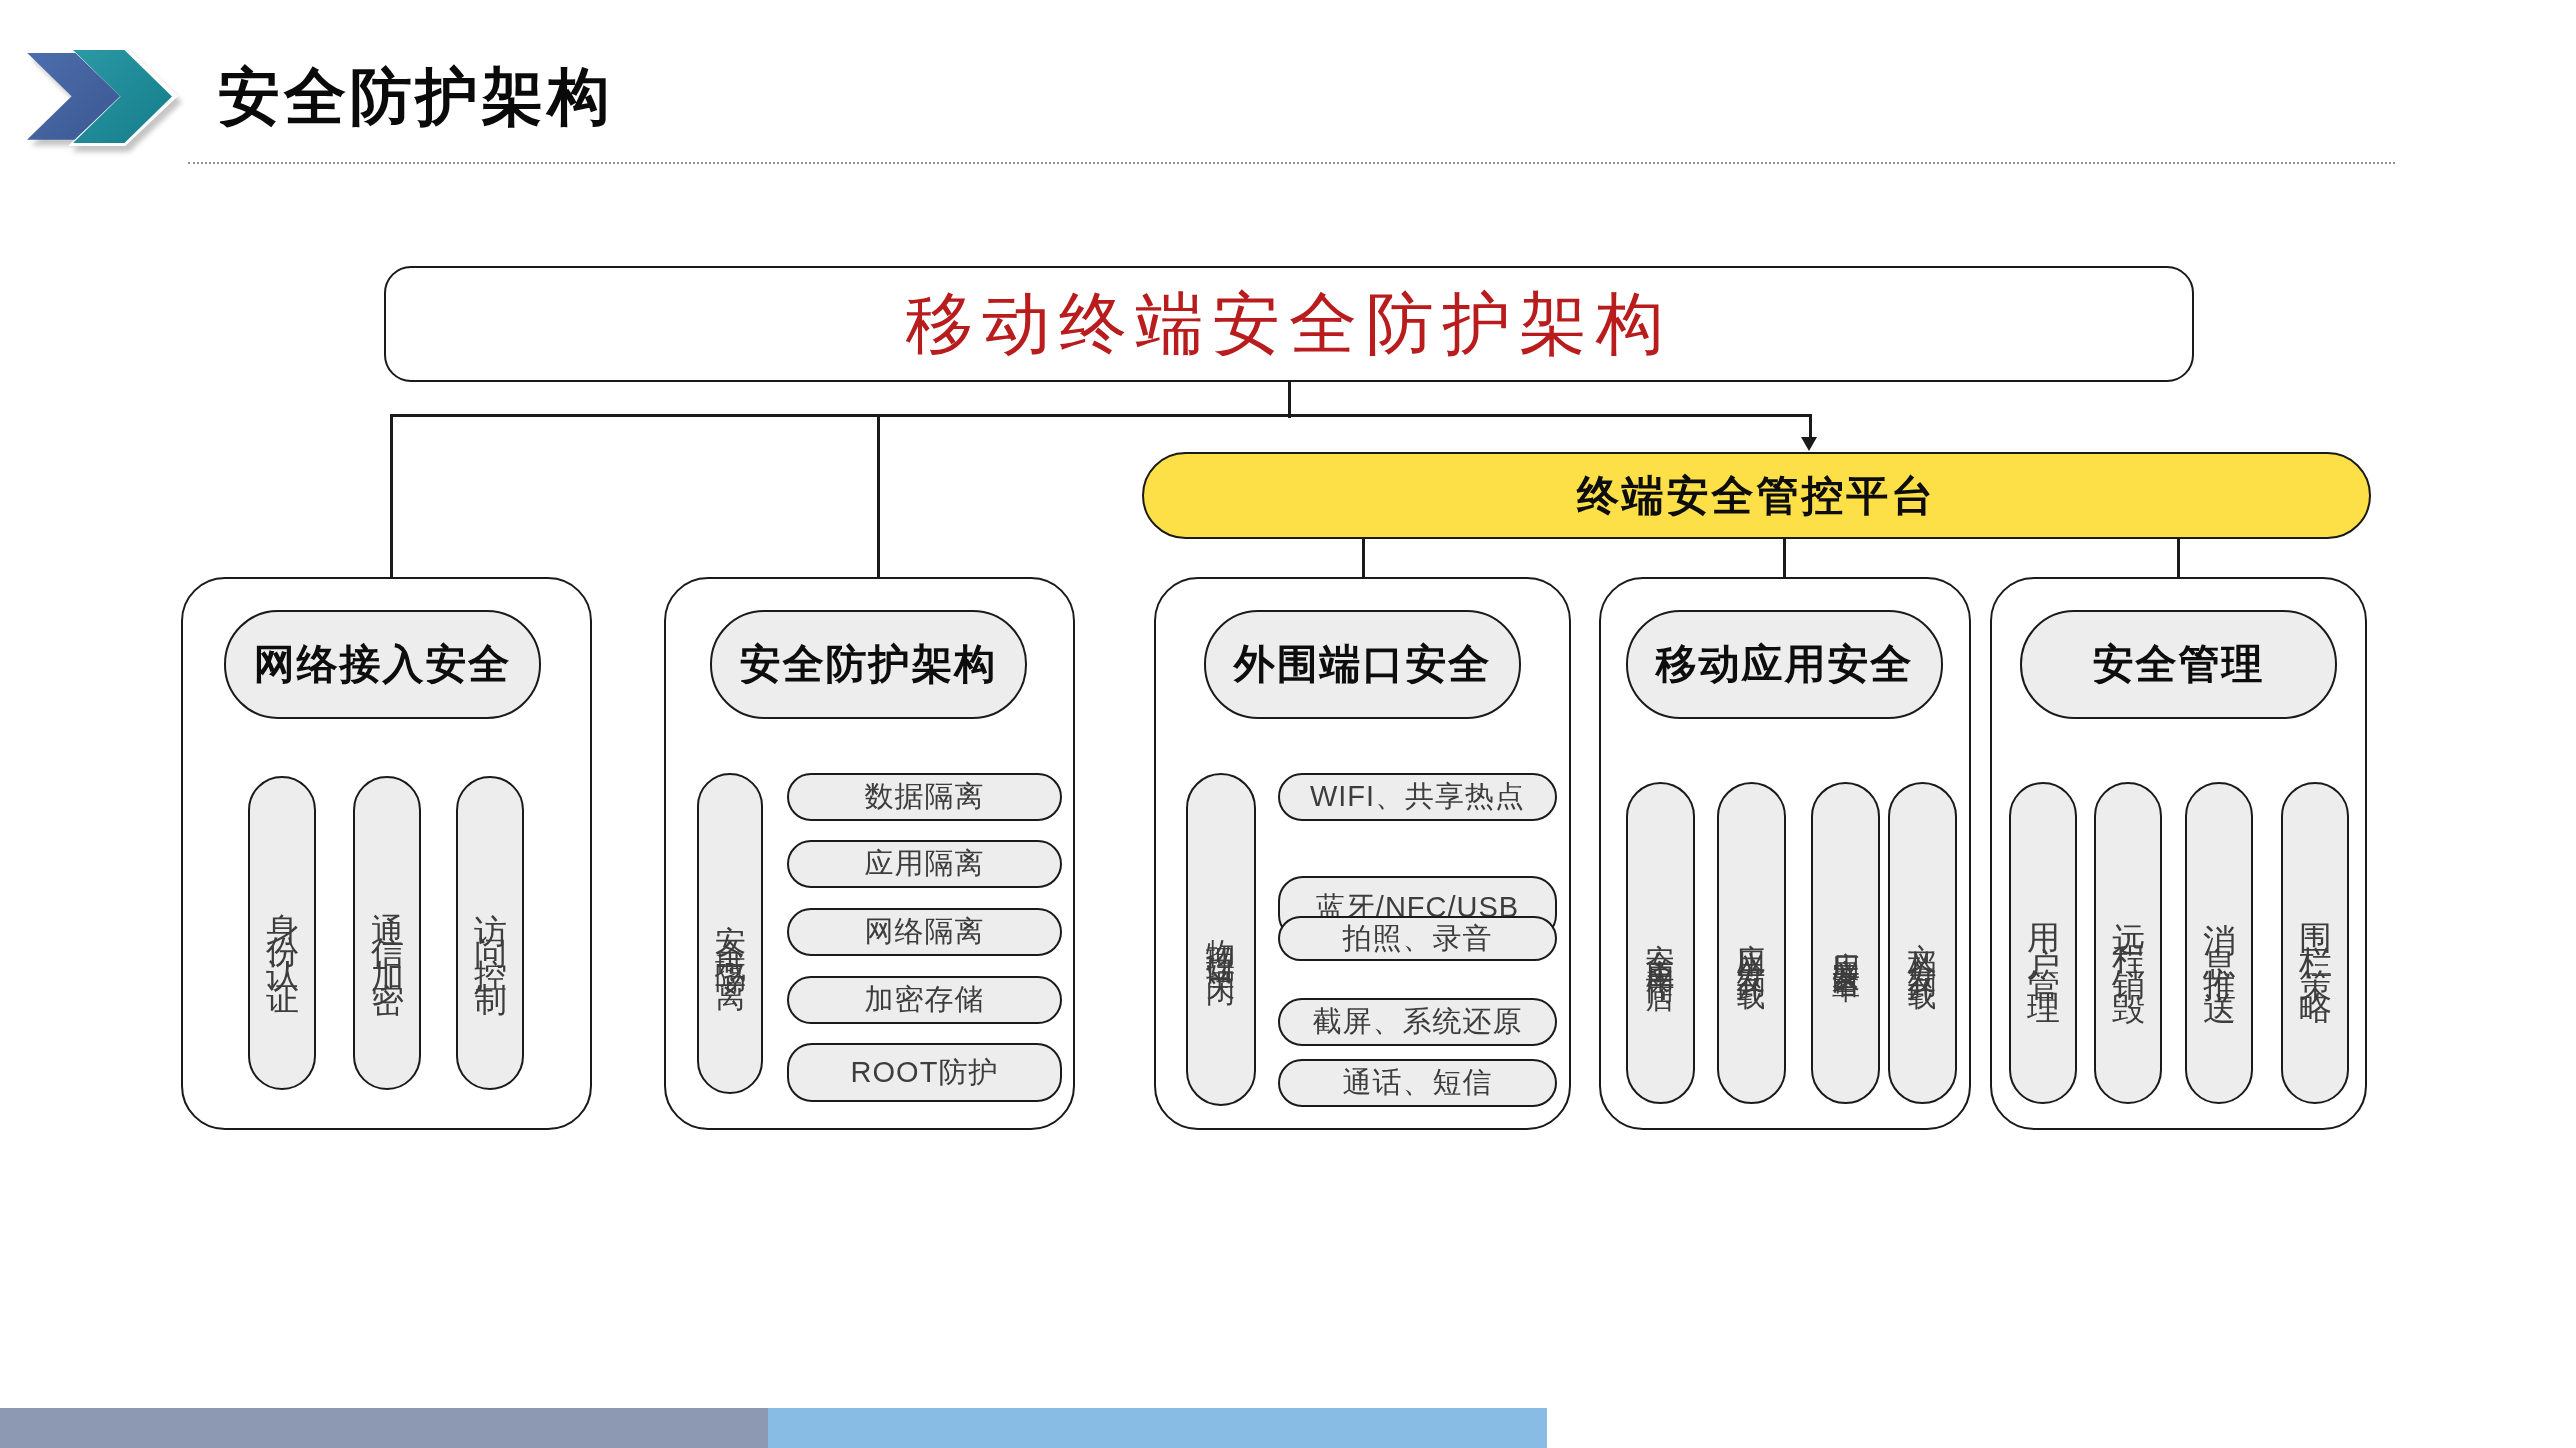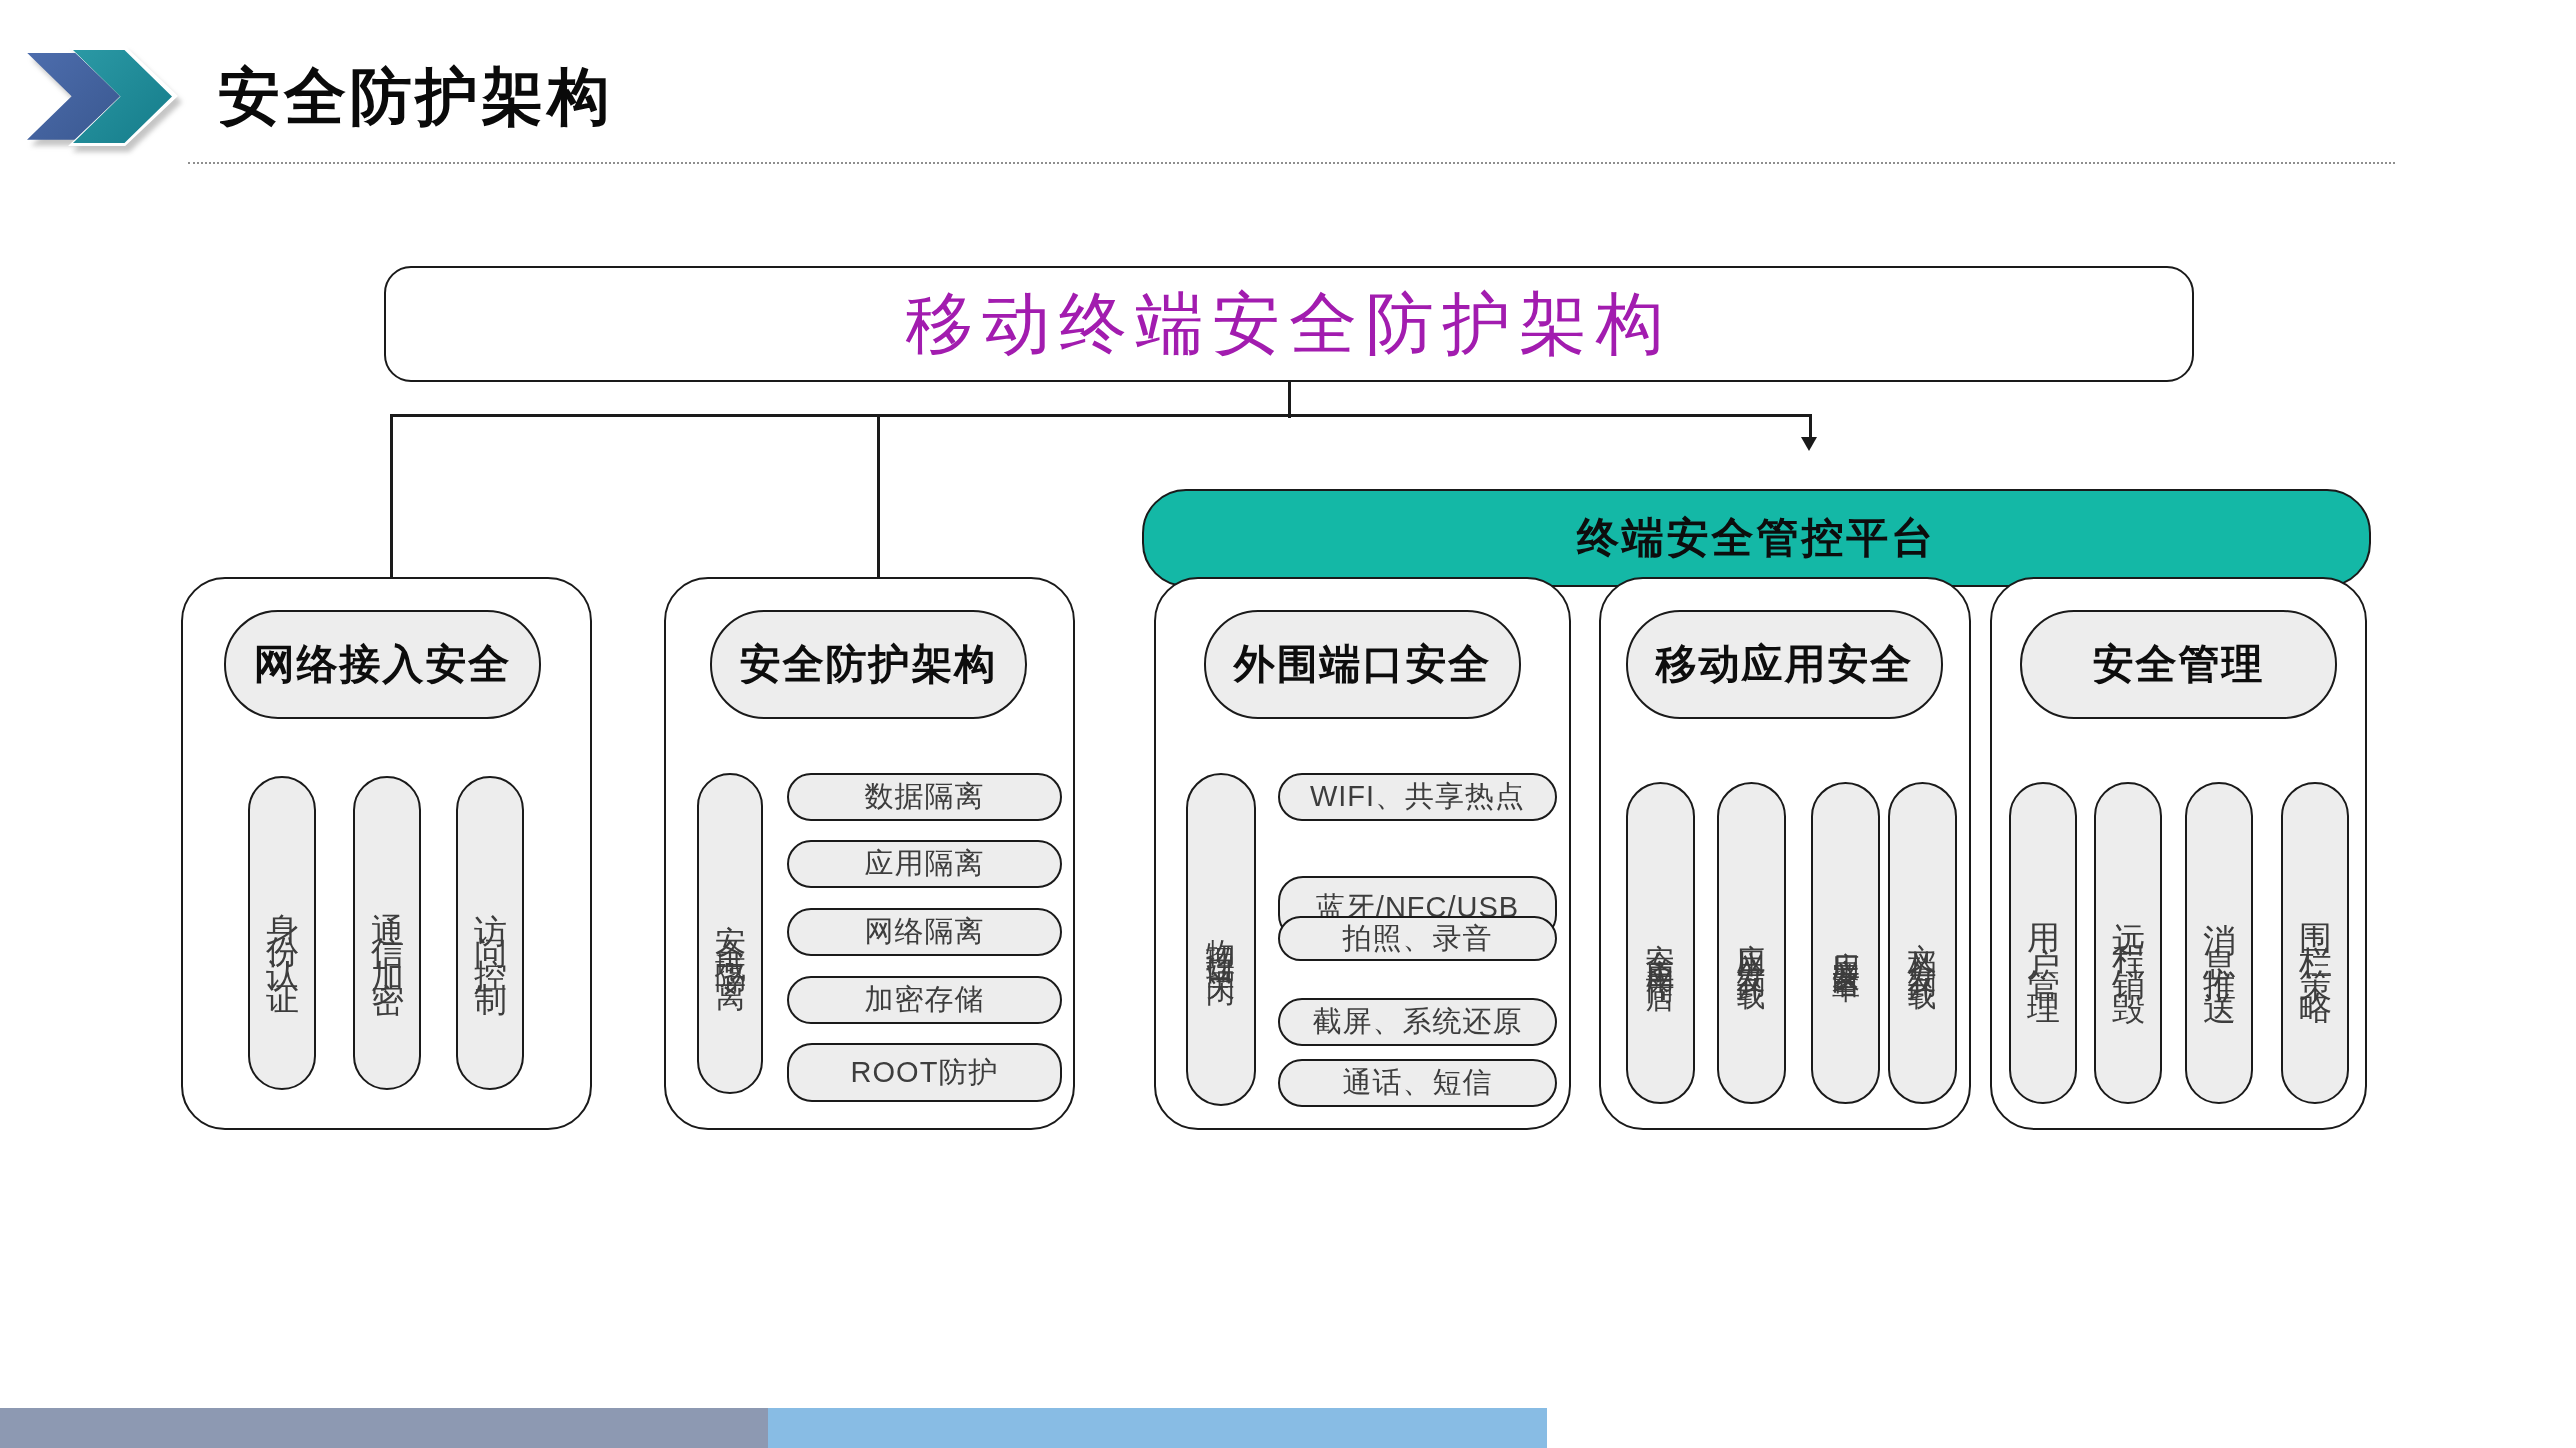--- a/index.html
+++ b/index.html
@@ -29,25 +29,25 @@
   
   .line { position:absolute; background:#1a1a1a; }
   .arrowhead { position:absolute; width:0; height:0;
                border-left:8.7px solid transparent; border-right:8.7px solid transparent;
                border-top:14.5px solid #1a1a1a; }
 
   
   .root-box { position:absolute; left:384px; top:266px; width:1810px; height:116px;
               background:#ffffff; border:2.9px solid #1a1a1a; border-radius:27px;
               display:flex; align-items:center; justify-content:center;
-              font-size:68px; font-weight:400; color:#a21caf; letter-spacing:8.7px; }
-  .platform-bar { position:absolute; left:1142px; top:452px; width:1229px; height:98px;
-                  background:#14b8a6; border:2.9px solid #1a1a1a; border-radius:44px;
+              font-size:68px; font-weight:400; color:#b91c1c; letter-spacing:8.7px; }
+  .platform-bar { position:absolute; left:1142px; top:452px; width:1229px; height:87px;
+                  background:#fde047; border:2.9px solid #1a1a1a; border-radius:44px;
                   display:flex; align-items:center; justify-content:center;
-                  font-size:42px; font-weight:700; color:#0d0d0d; letter-spacing:2.9px;margin-top:37px; }
+                  font-size:42px; font-weight:700; color:#0d0d0d; letter-spacing:2.9px; }
   .col-box { position:absolute; top:577px; height:553px; background:#ffffff;
              border:2.9px solid #1a1a1a; border-radius:44px; }
   .hdr-pill { position:absolute; top:610px; height:109px; width:317px;
               background:#ededed; border:2.9px solid #1a1a1a; border-radius:54px;
               display:flex; align-items:center; justify-content:center;
               font-size:41px; font-weight:700; color:#0d0d0d; letter-spacing:1.9px; }
   .pill { position:absolute; background:#ededed; border:2.4px solid #1a1a1a;
           display:flex; align-items:center; justify-content:center;
           color:#3d3d3d; }
   .hpill { border-radius:25px; font-size:29px; letter-spacing:1px; }

